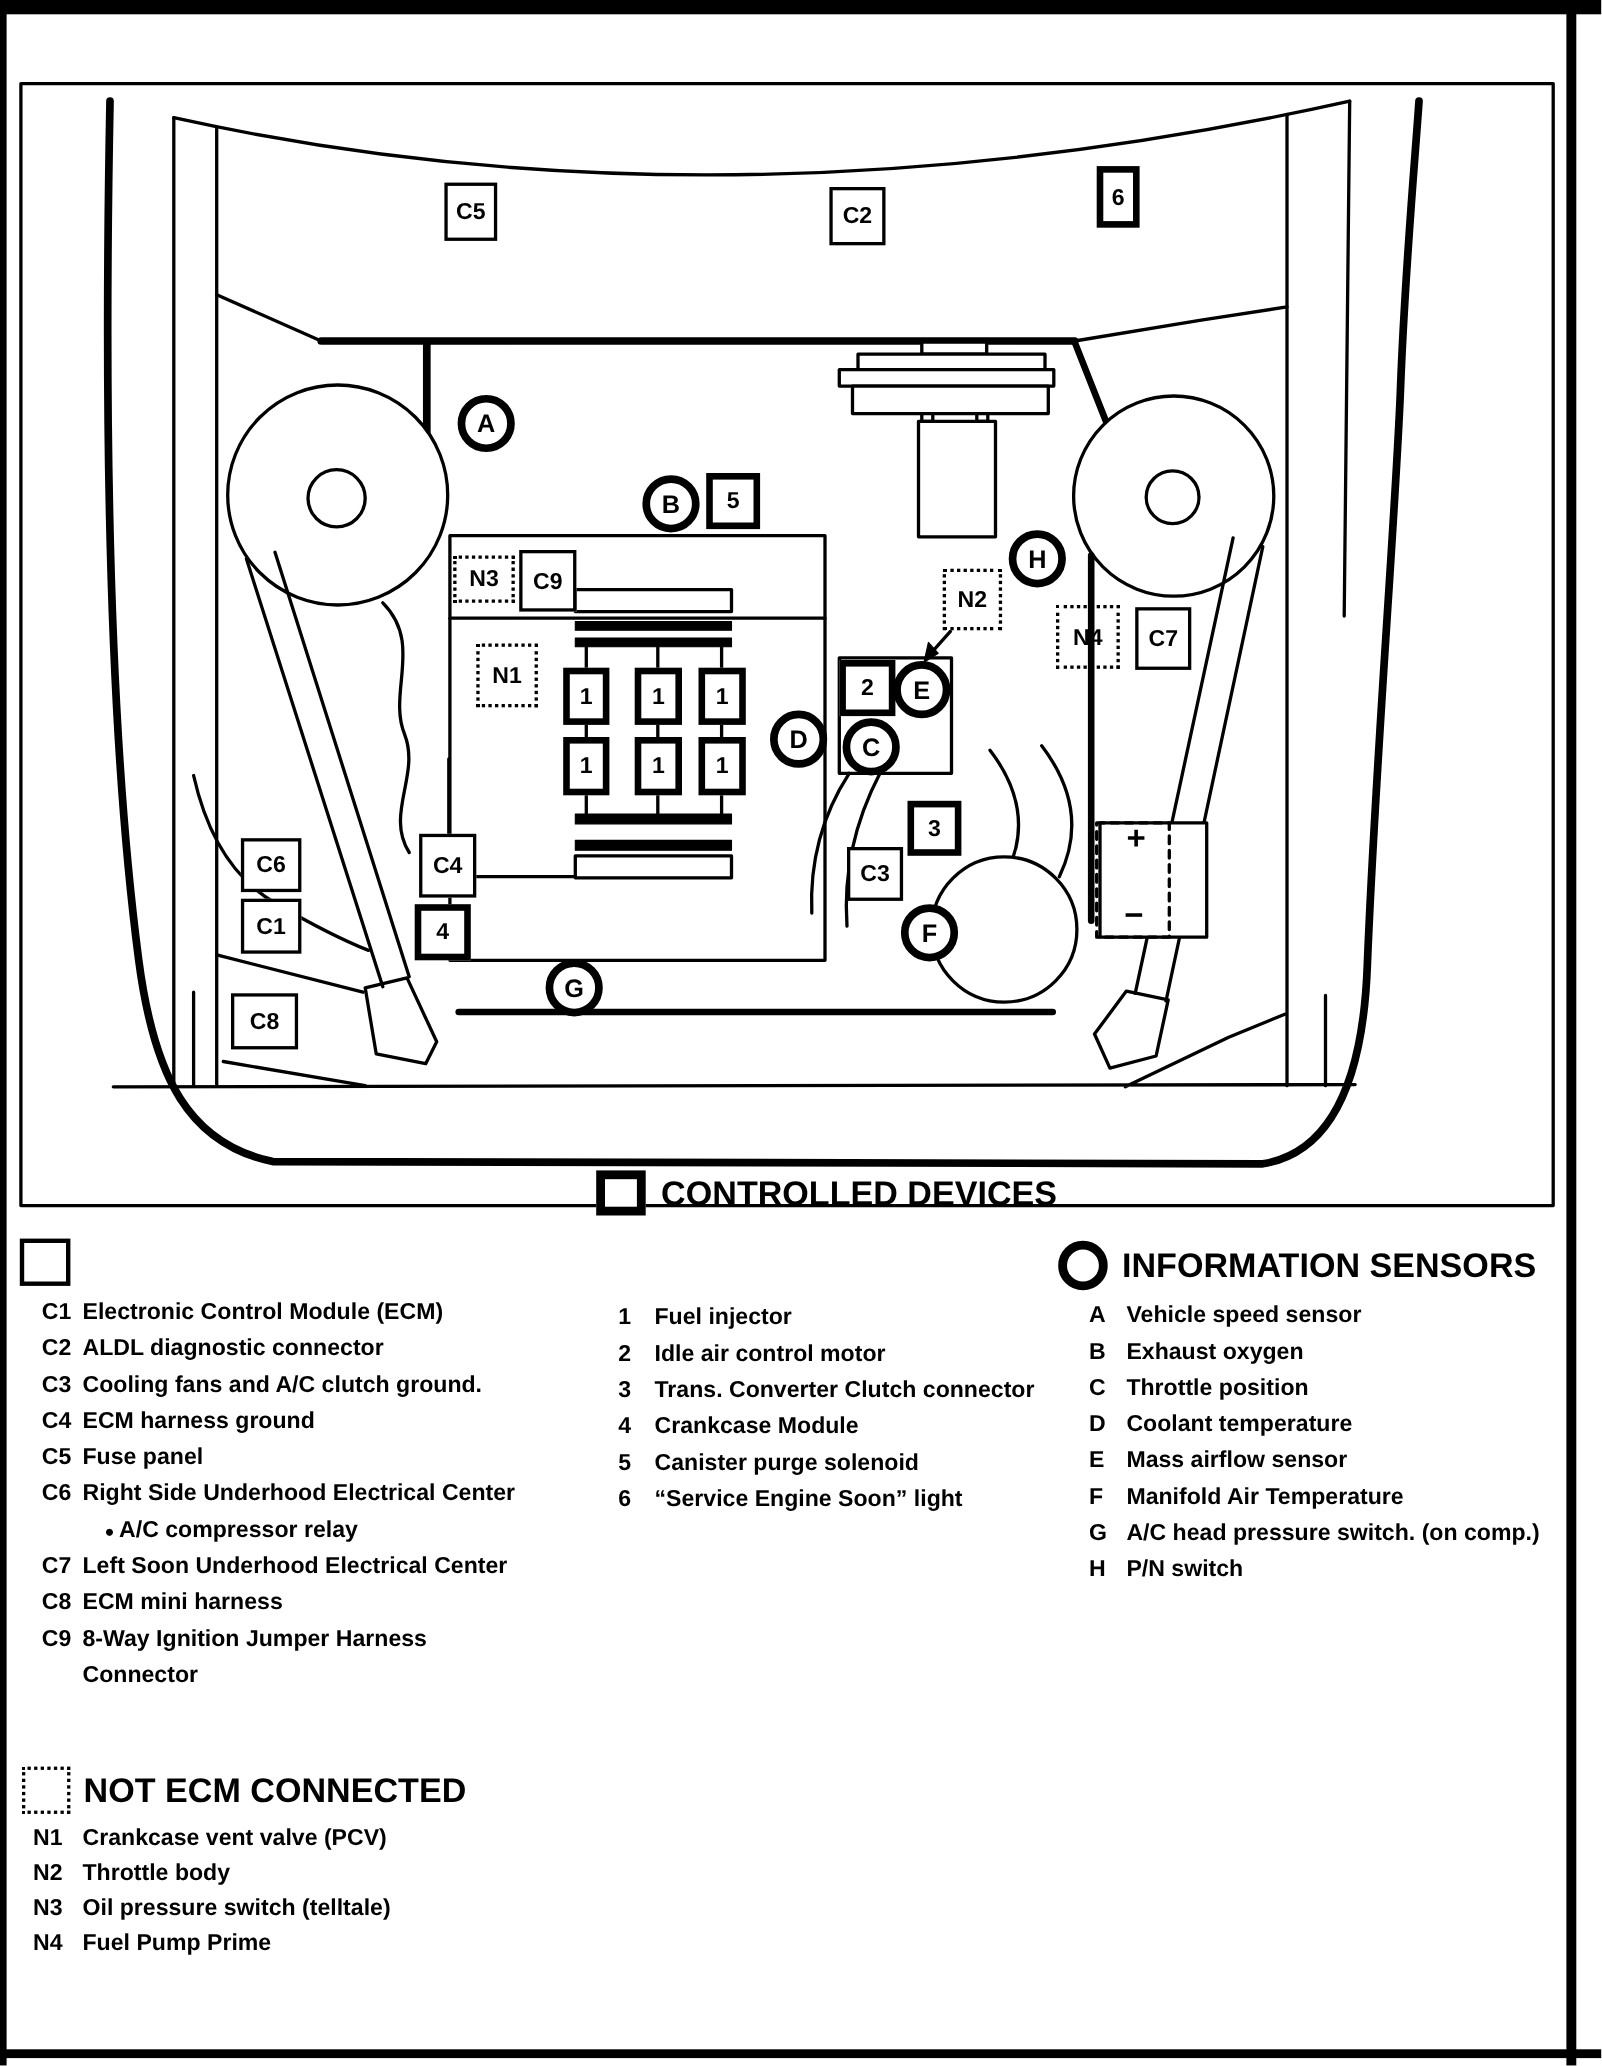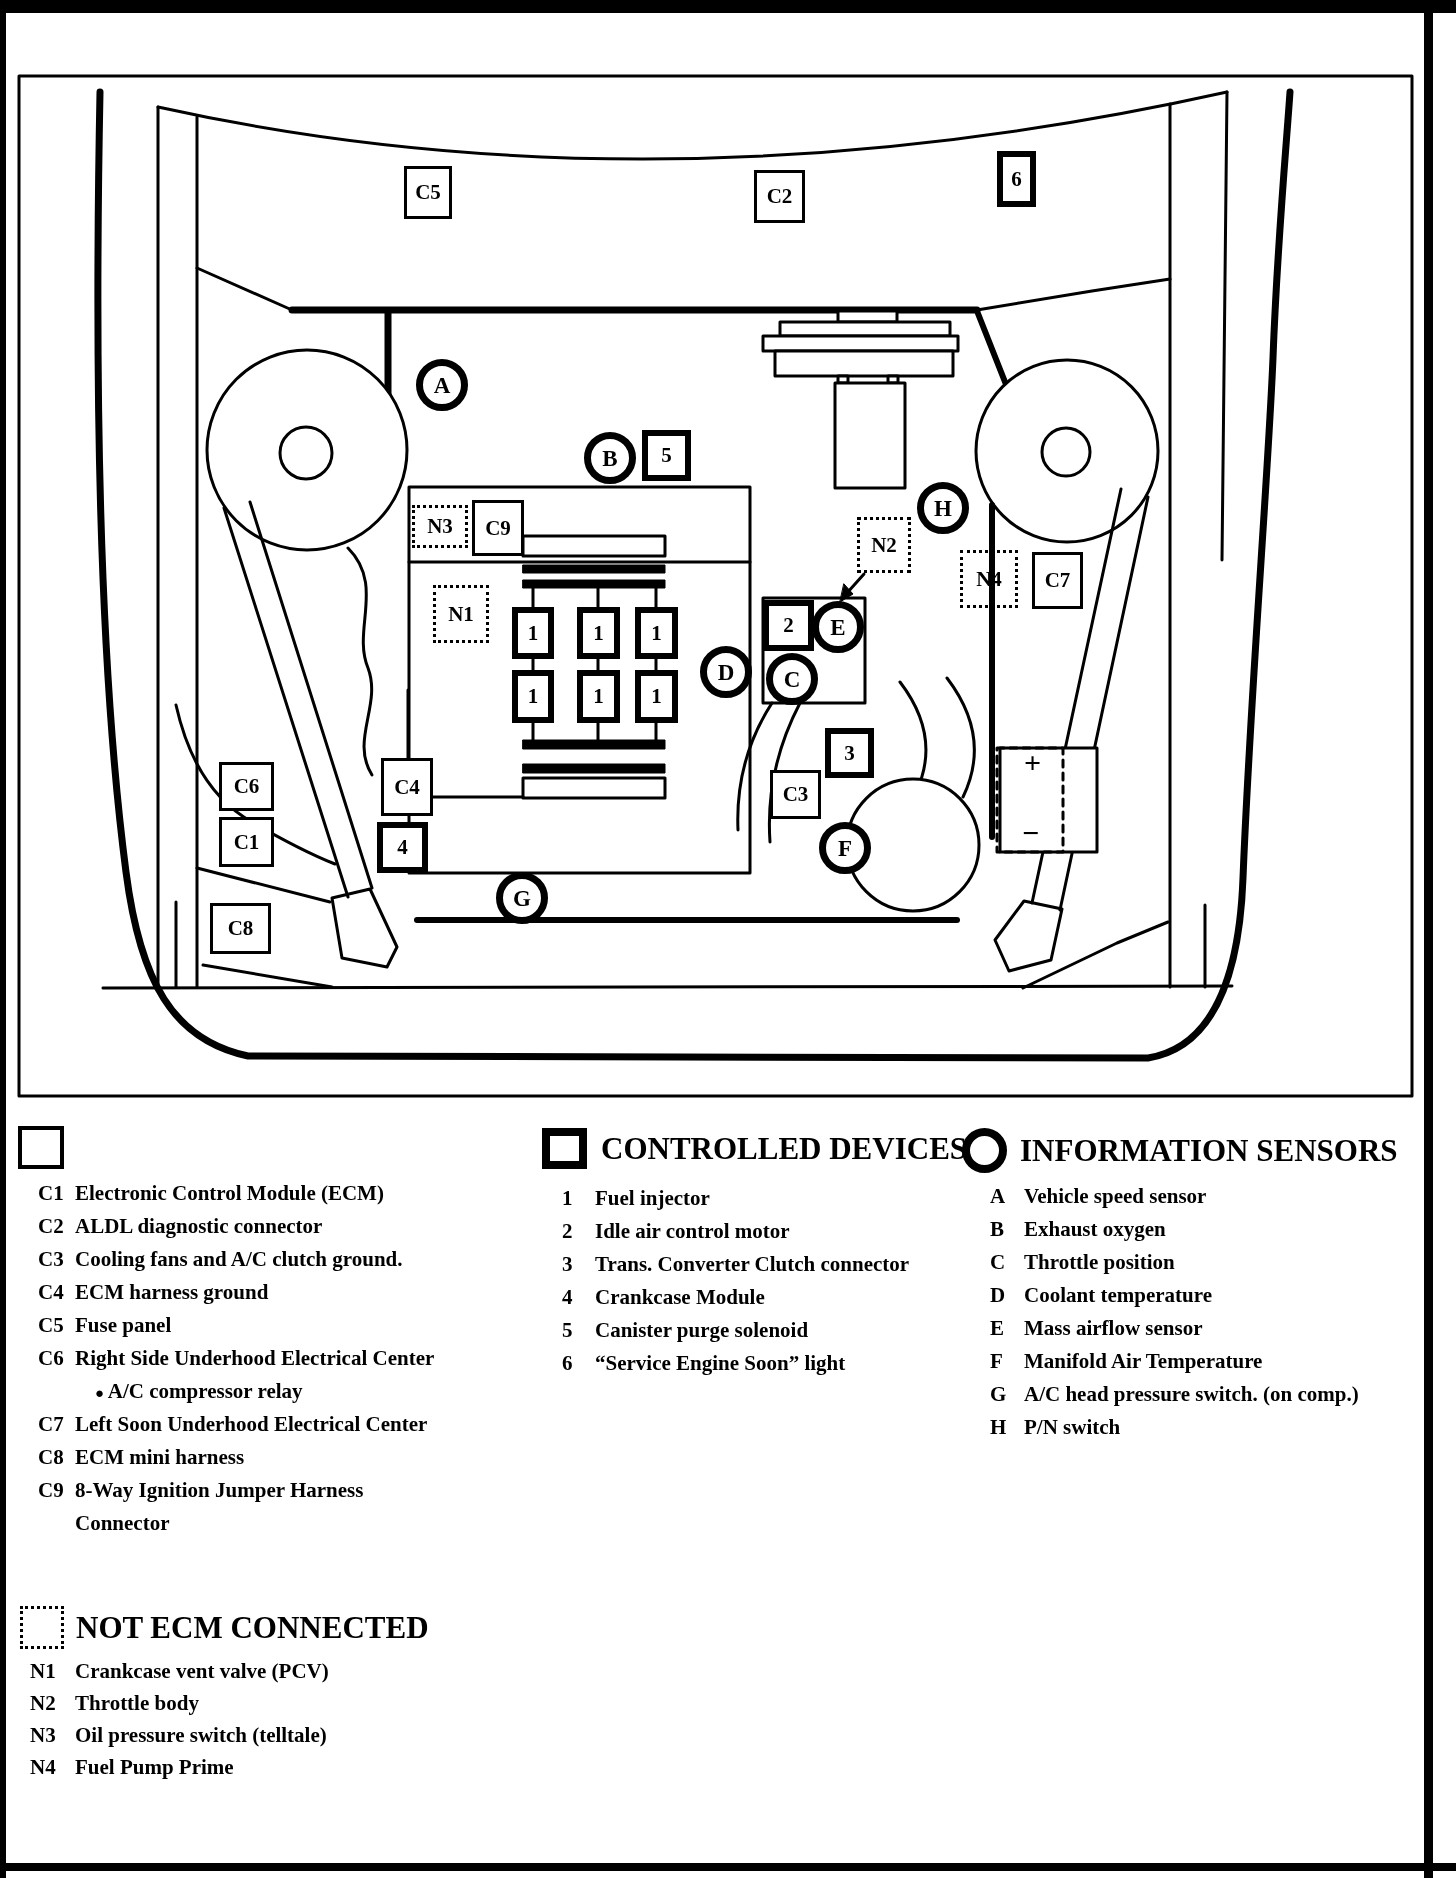--- a/index.html
+++ b/index.html
@@ -1,17 +1,17 @@
 <!DOCTYPE html>
 <html><head>
 <meta charset="utf-8">
 <style>
   html,body{margin:0;padding:0;background:#fff;}
   .page{position:relative;width:1456px;height:1878px;background:#fff;overflow:hidden;
-        font-family:Liberation Serif, serif;color:#000;}
+        font-family:Liberation Sans, sans-serif;color:#000;}
   .pborder{position:absolute;background:#000;}
   #bt{left:0;top:0;width:1456px;height:13px;}
   #bl{left:0;top:0;width:6px;height:1878px;}
   #br{left:1424px;top:0;width:9px;height:1878px;}
   #bb{left:0;top:1863px;width:1456px;height:8px;}
   svg.art{position:absolute;left:0;top:0;}
   
   .mk{position:absolute;display:flex;align-items:center;justify-content:center;
       box-sizing:border-box;font-weight:bold;font-size:21px;line-height:1;background:#fff;}
   .mk.thin{border:3px solid #000;}
@@ -173,21 +173,21 @@
       <div class="mk circle" style="left: 766px; top: 653px; width: 52px; height: 52px;">C</div>
       <div class="mk circle" style="left: 819px; top: 822px; width: 52px; height: 52px;">F</div>
       <div class="mk circle" style="left: 496px; top: 872px; width: 52px; height: 52px;">G</div>
       <span class="batlab" style="left: 1024px; top: 748px;">+</span>
       <span class="batlab" style="left: 1022px; top: 818px;">−</span>
     </div>
 
   <div class="lhead" style="left:18px;top:1126px;">
     <span class="icon sq-thin"></span>
   </div>
-  <div class="lhead" style="left:542px;top:1128px;justify-content:center;">
+  <div class="lhead" style="left:542px;top:1064px;justify-content:center;">
     <span class="icon sq-thick"></span>
     <span class="ttl">CONTROLLED DEVICES</span>
   </div>
   <div class="lhead" style="left:20px;top:1606px;">
     <span class="icon sq-dot"></span>
     <span class="ttl">NOT ECM CONNECTED</span>
   </div>
   <div class="lhead" style="left:962px;top:1128px;">
     <span class="icon circ"></span>
     <span class="ttl">INFORMATION SENSORS</span>

